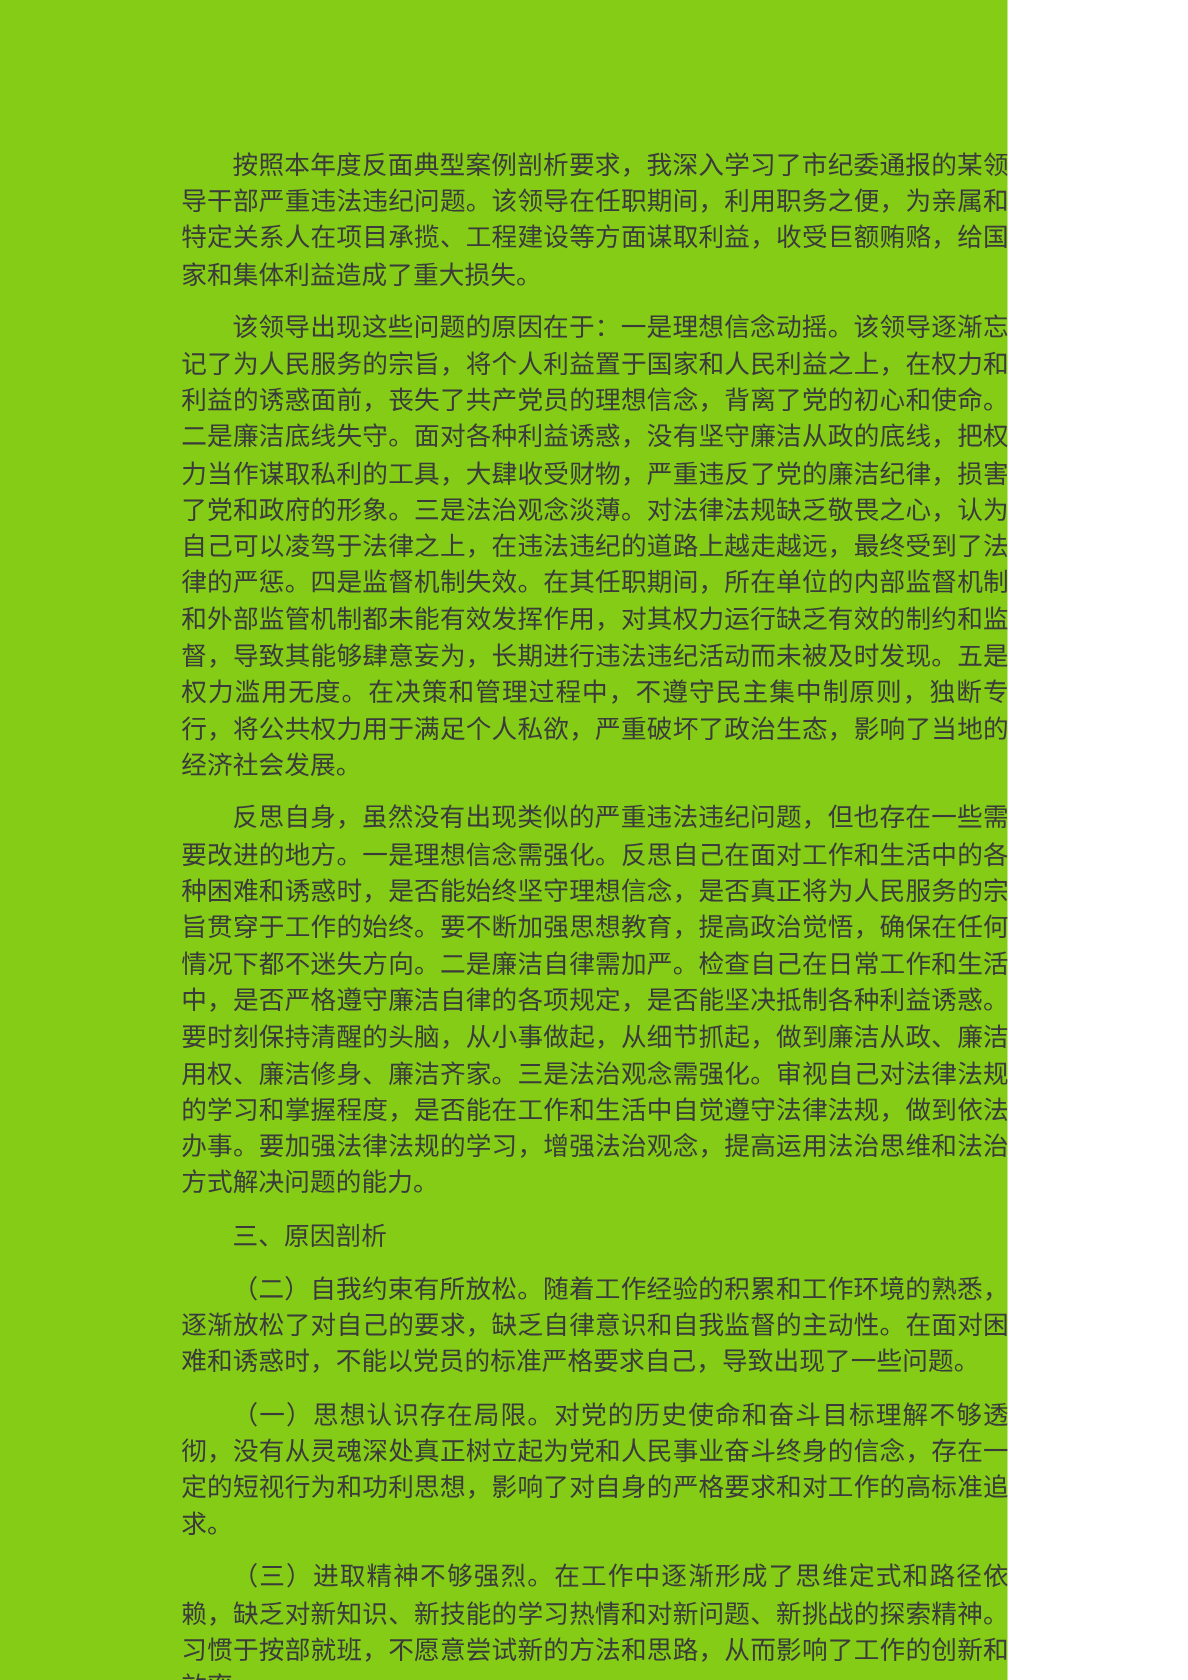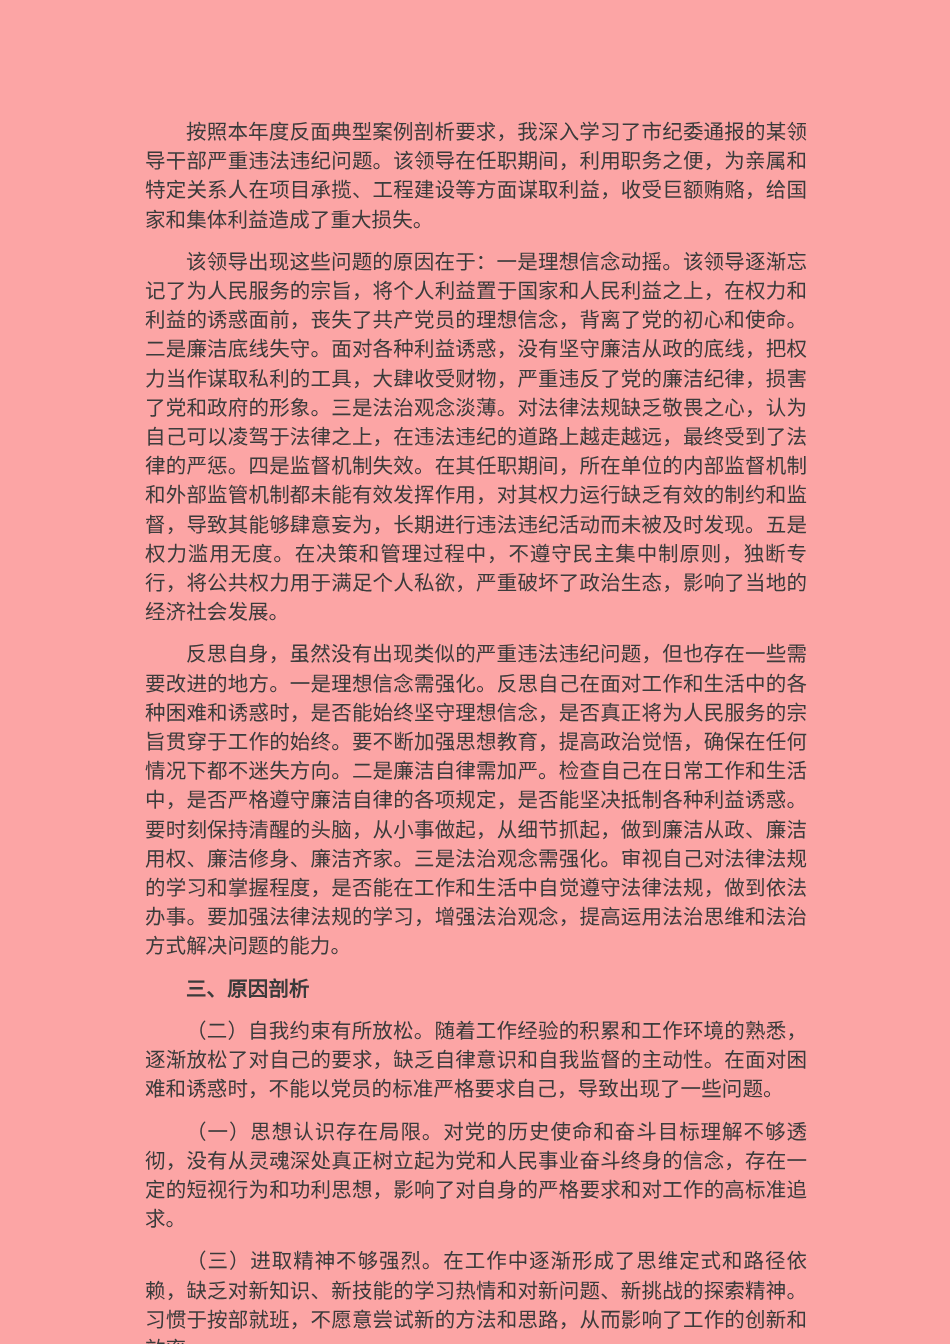--- a/index.html
+++ b/index.html
@@ -6,23 +6,23 @@
   html, body {
     margin: 0;
     padding: 0;
     background: #ffffff;
   }
   body {
     font-family: "DejaVu Sans", "Liberation Sans", sans-serif;
   }
   .page {
     position: relative;
-    width: 950px;
+    width: 806px;
     height: 1344px;
-    background: #fca5a5;
+    background: #84cc16;
     overflow: hidden;
     box-sizing: border-box;
   }
   .doc-body {
     position: absolute;
     left: 145px;
     top: 118px;
     width: 662px;
   }
   .para {
@@ -37,21 +37,21 @@
     word-break: break-all;
     -webkit-font-smoothing: antialiased;
   }
   .heading {
     margin: 0 0 13px 0;
     font-size: 20.5px;
     line-height: 29.2px;
     color: #3b3b3b;
     text-indent: 2em;
     letter-spacing: 0.1px;
-    font-weight: bold;
+    font-weight: normal;
   }
   .para:last-child {
     margin-bottom: 0;
   }
 </style>
 </head>
 <body>
 
 <div class="page">
   <div class="doc-body" id="doc-body">

